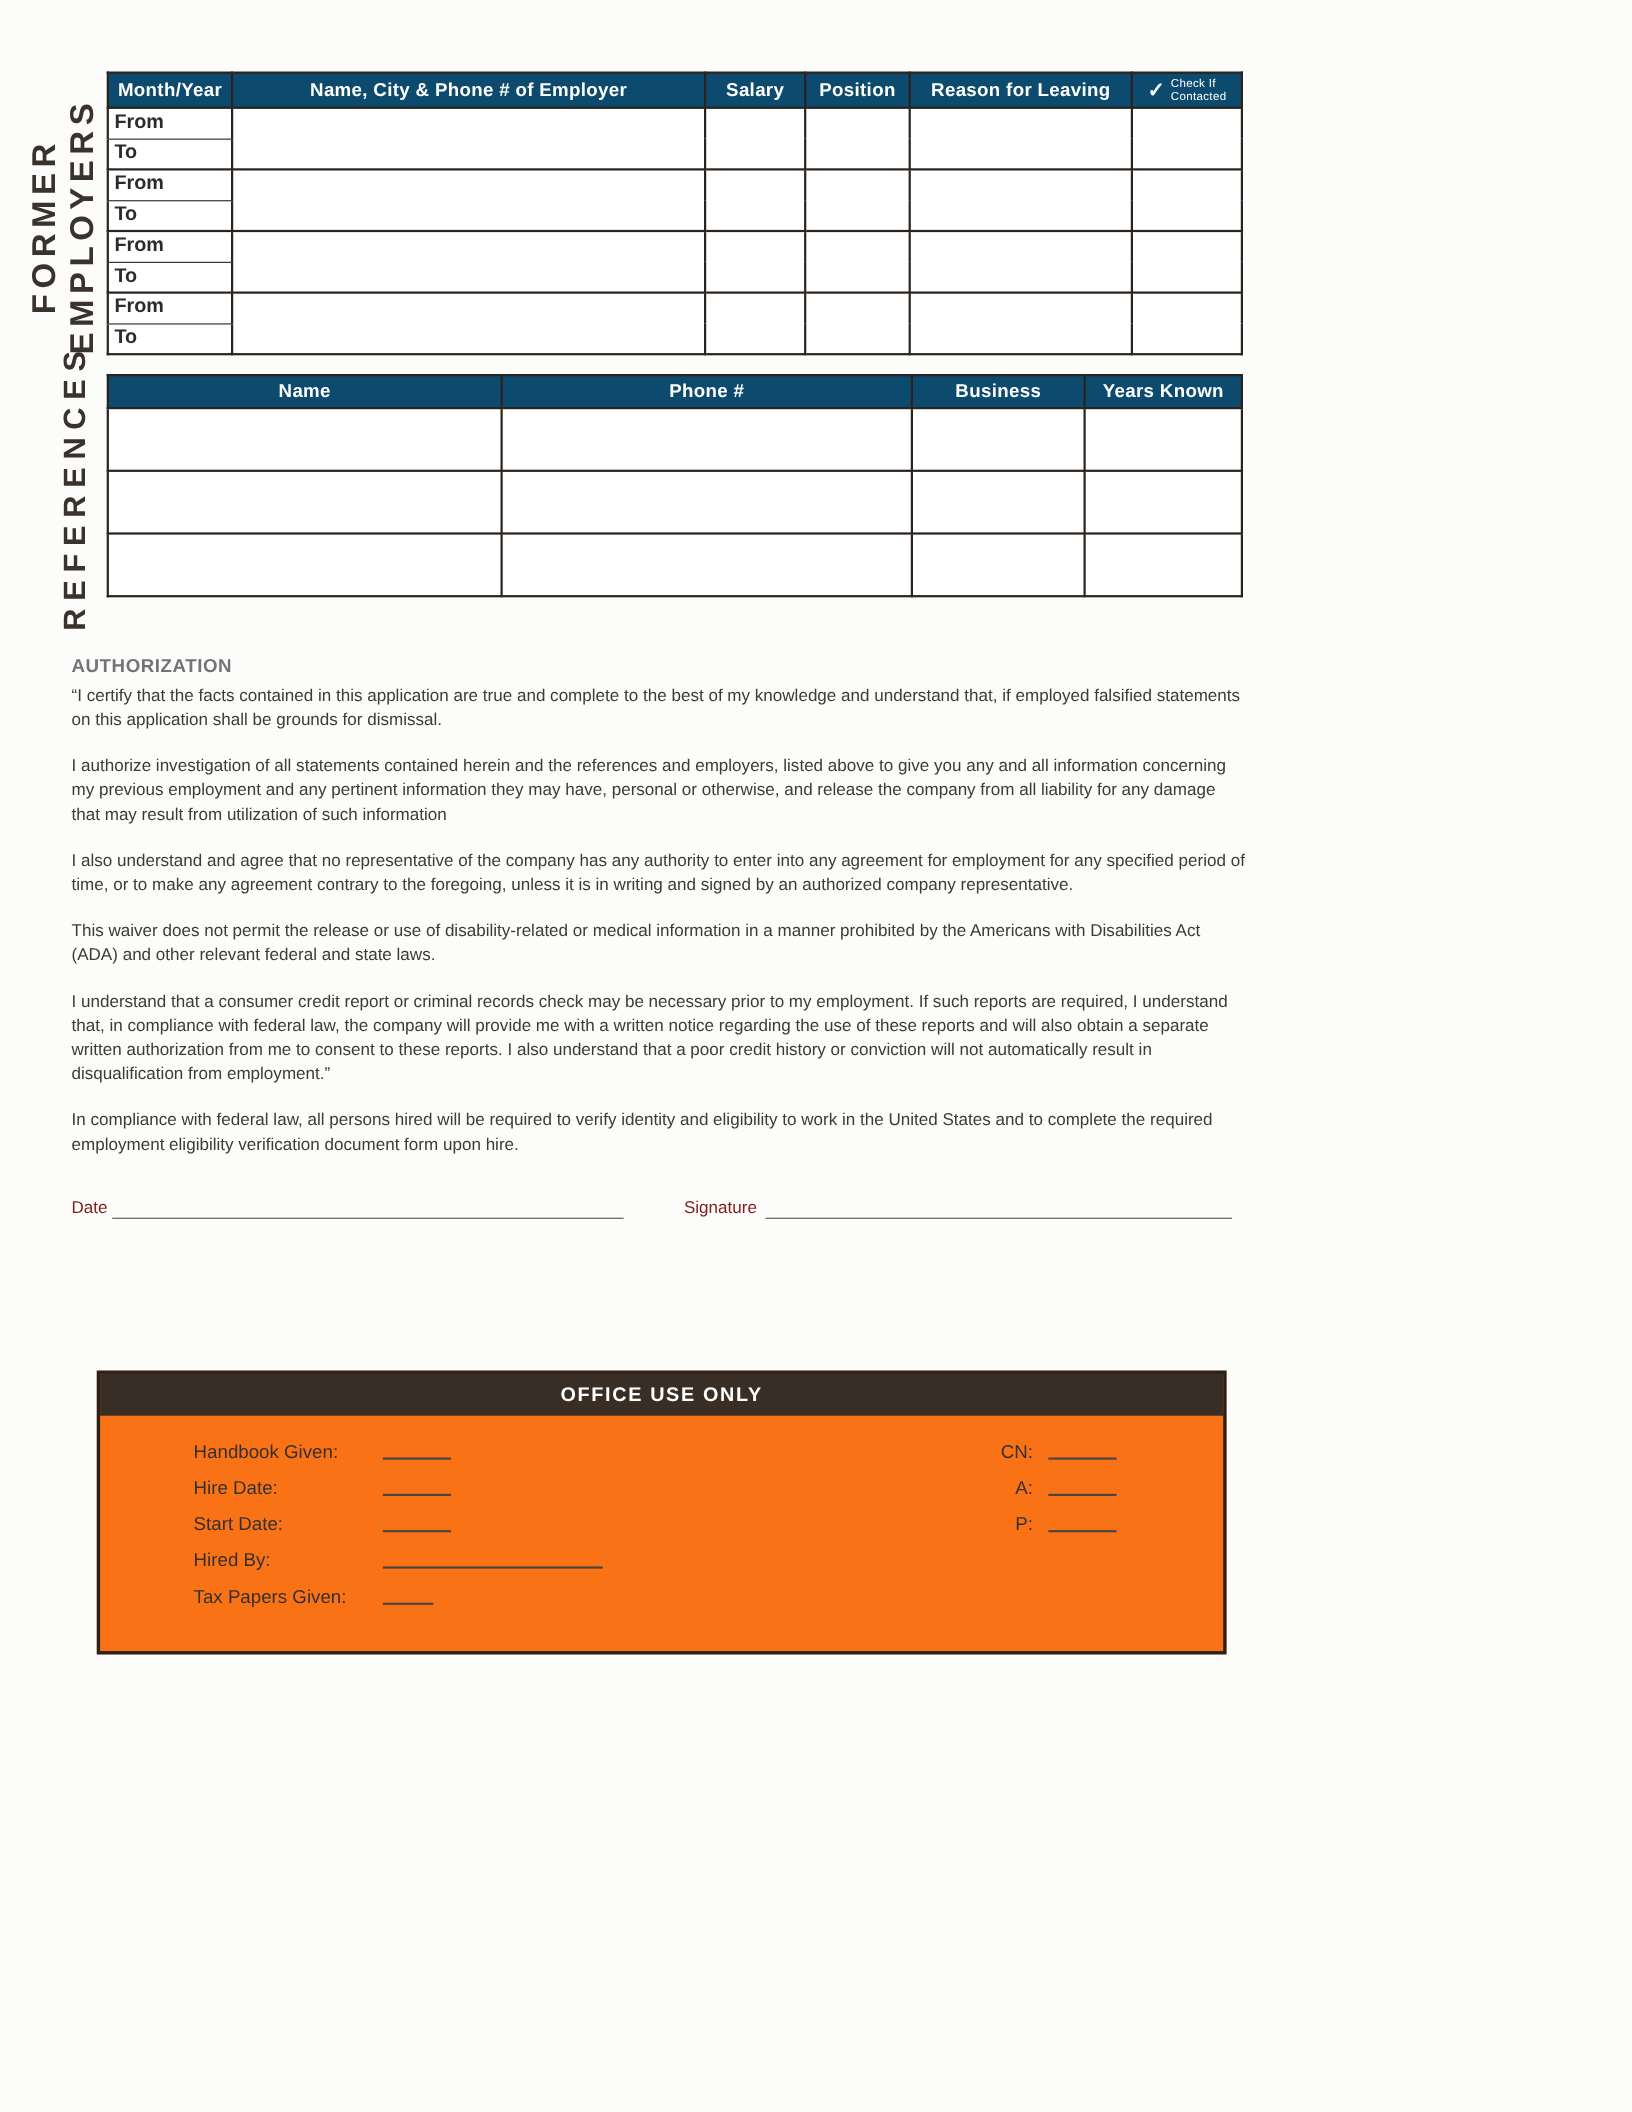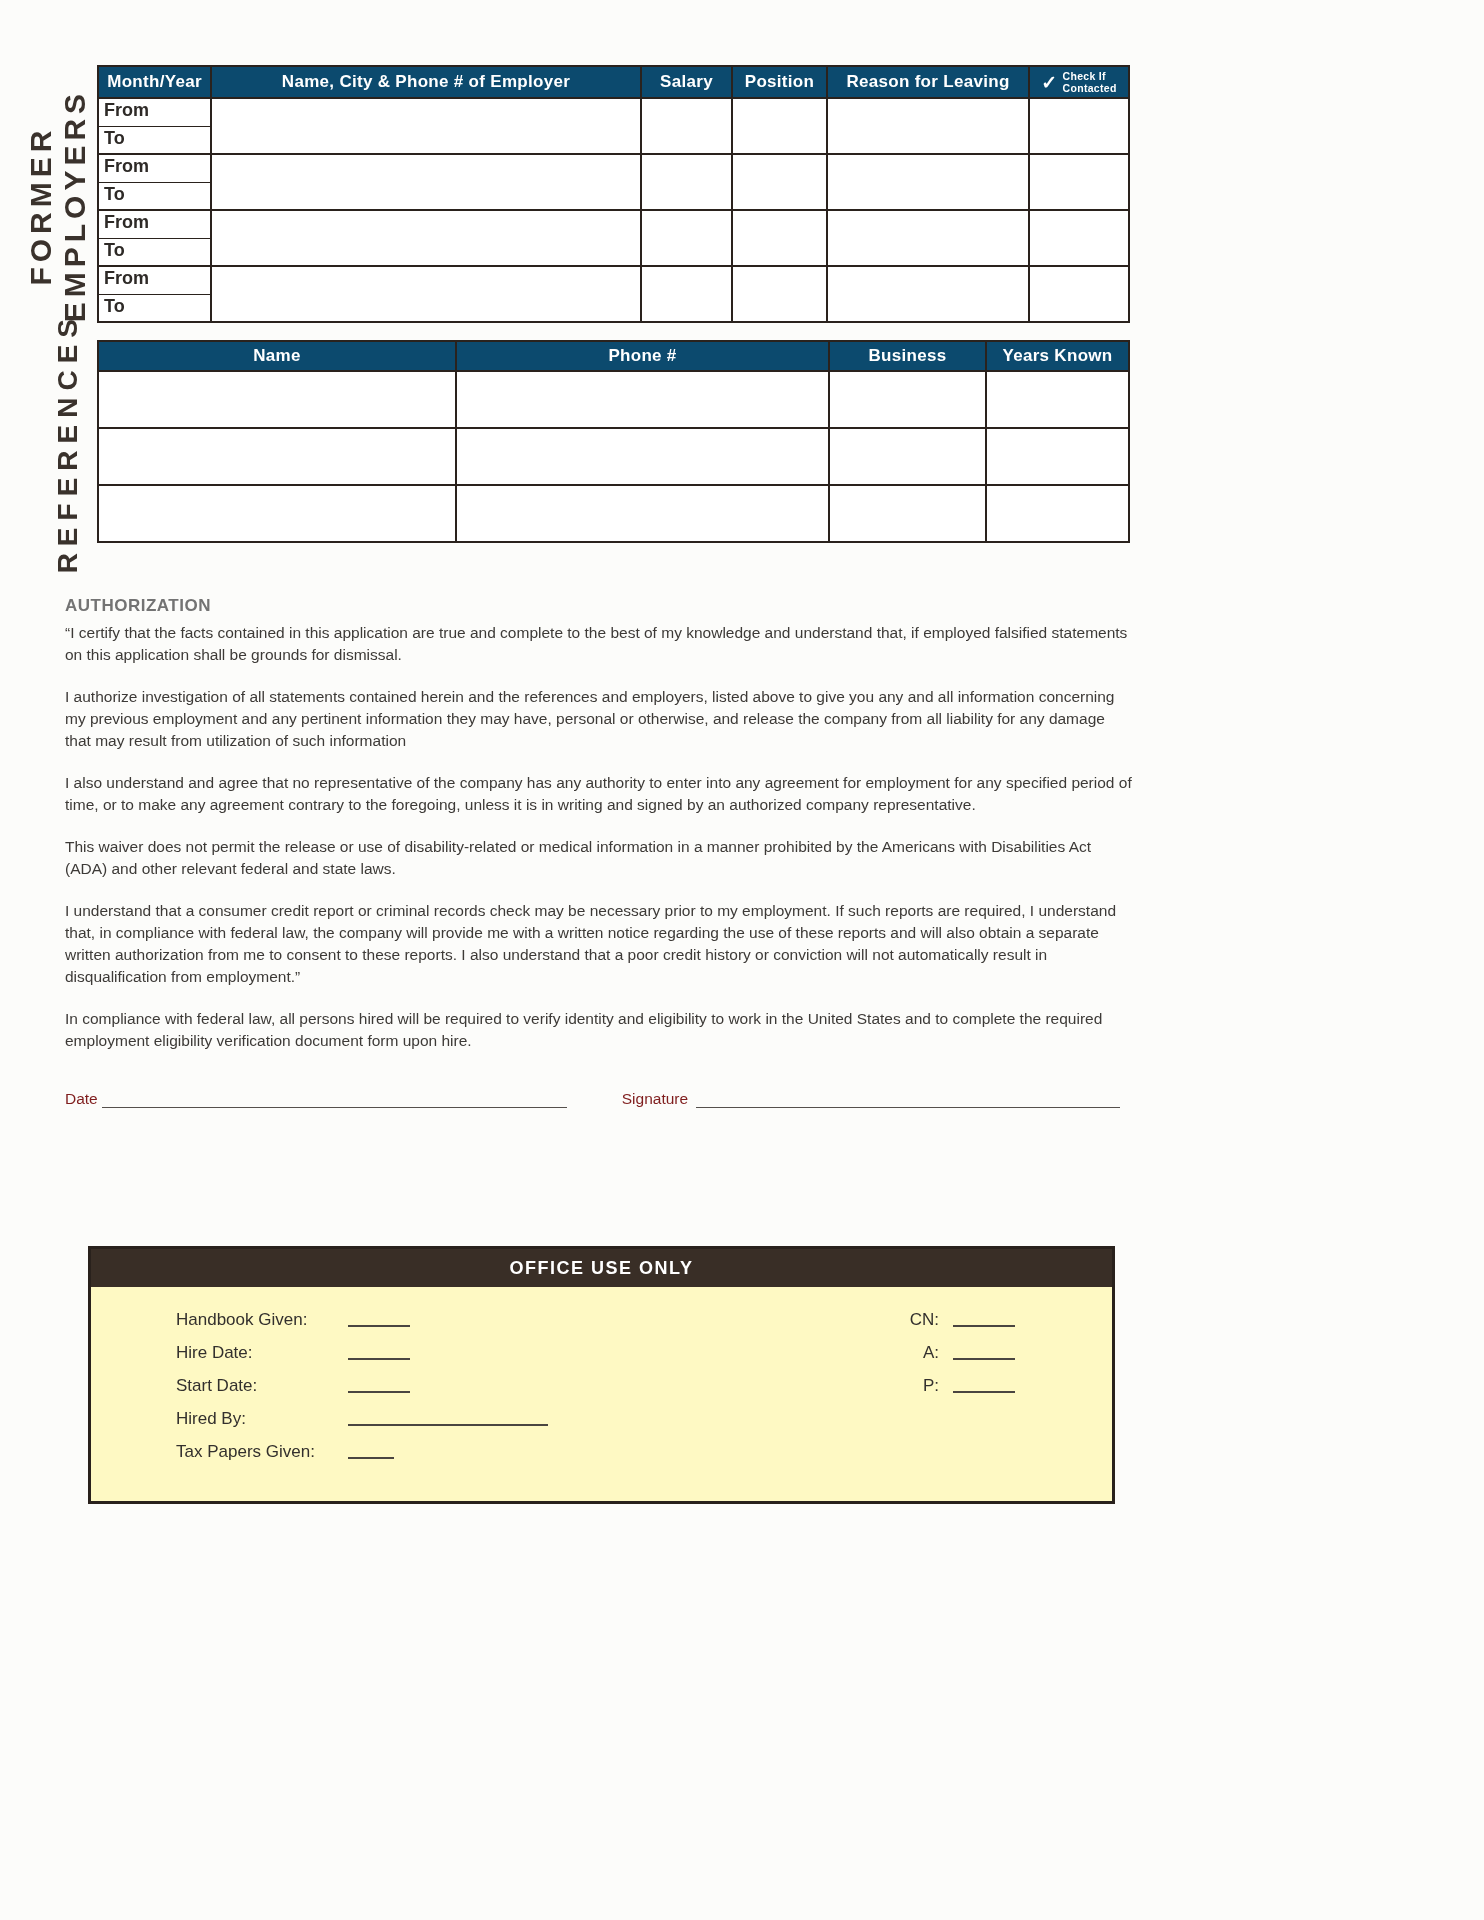--- a/index.html
+++ b/index.html
@@ -56,21 +56,21 @@
   .emp tr.sub{height:28px;}
   .emp td.monthcell{
     font-weight:bold;font-size:18px;
     text-align:left;padding:1px 0 0 5px;
     vertical-align:top;
   }
   .emp td.fromcell{border-bottom-width:1px;}
   .emp td.tocell{border-top-width:1px;}
   .checkhdr{display:flex;align-items:center;justify-content:center;gap:5px;}
   .checkhdr .mark{font-size:19px;font-weight:bold;}
-  .checkhdr .txt{font-size:10.5px;line-height:1.15;text-align:left;font-weight:bold;}
+  .checkhdr .txt{font-size:10.5px;line-height:1.15;text-align:left;font-weight:normal;}
   .refs{left:97px;top:340px;width:1031px;}
   .refs tr.hdr{height:30px;}
   .refs tr.row{height:57px;}
   
   .auth{
     position:absolute;left:65px;top:596px;width:1068px;
   }
   .auth h2{
     margin:0 0 6px 0;
     font-size:17px;
@@ -93,21 +93,21 @@
     display:inline-block;
     border-bottom:1.5px solid #55504c;
     height:14px;
   }
   .sigrow .date-line{width:465px;margin-left:4px;margin-right:55px;}
   .sigrow .sig-line{flex:1;margin-left:8px;}
   
   .office{
     position:absolute;left:88px;top:1246px;width:1027px;height:258px;
     border:3px solid #29211c;
-    background:#fef9c3;
+    background:#f97316;
     box-sizing:border-box;
   }
   .office .bar{
     height:38px;
     background:#392e26;
     color:#fff;
     font-weight:bold;
     font-size:18px;
     letter-spacing:1.5px;
     display:flex;align-items:center;justify-content:center;

